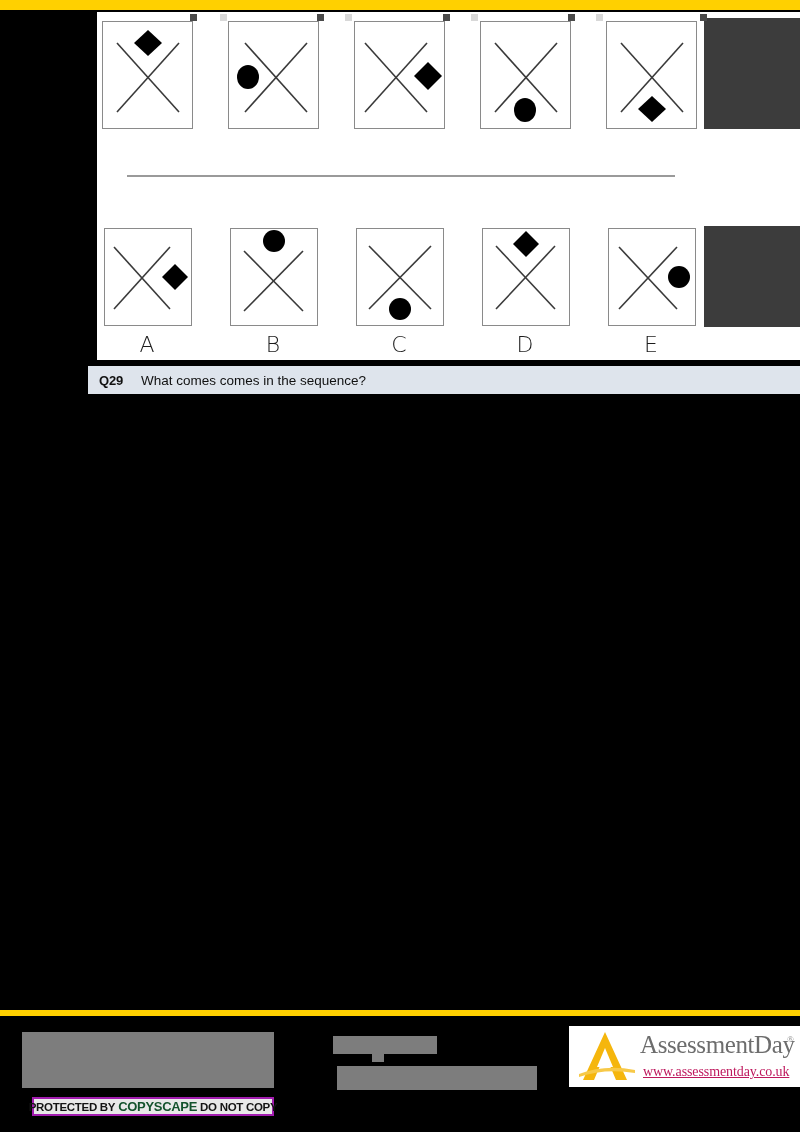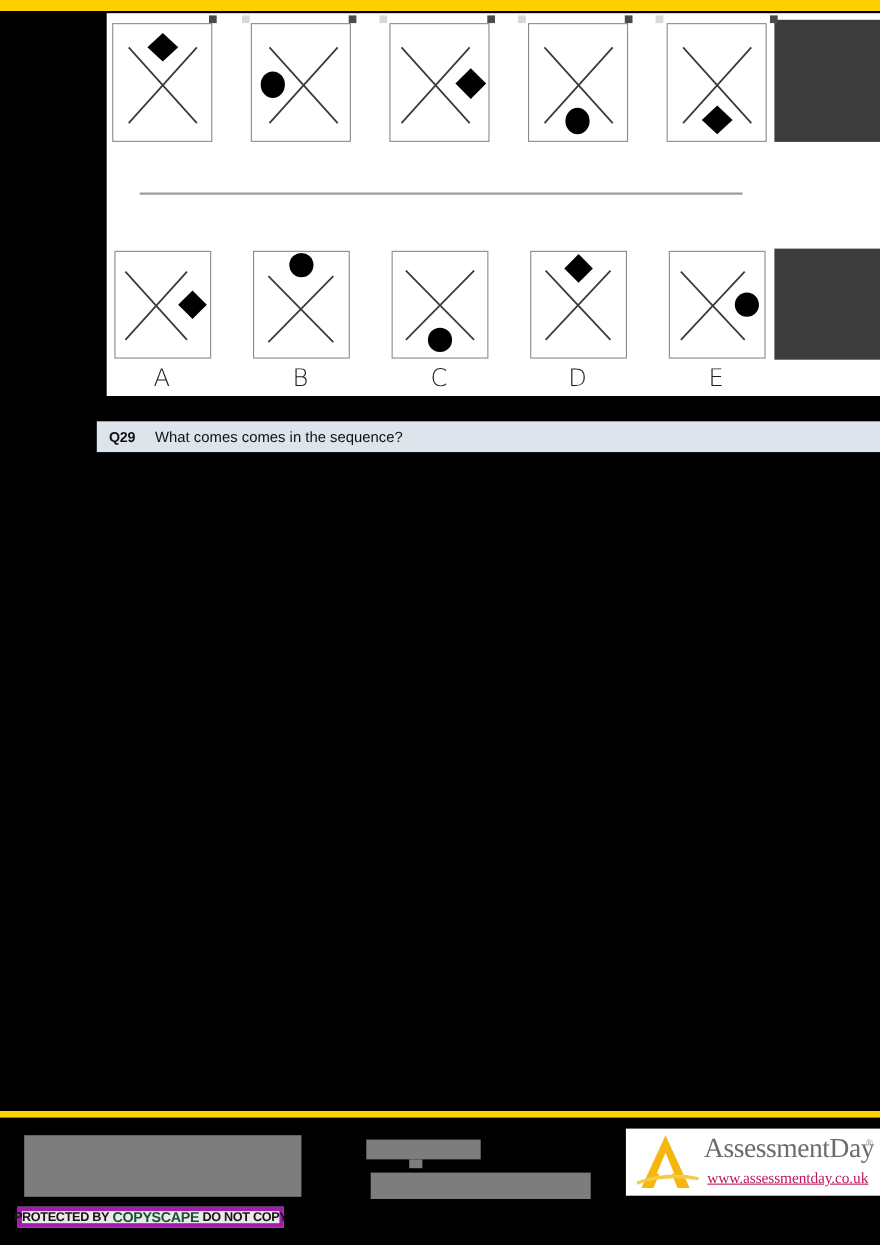--- a/index.html
+++ b/index.html
@@ -73,21 +73,21 @@
     font-family: "DejaVu Sans", sans-serif;
     font-size: 22px;
     font-weight: 300;
     color: #1b1b1b;
     line-height: 26px;
   }
 
   
   .question-bar {
     position: absolute;
-    left: 88px; top: 383px;
+    left: 88px; top: 366px;
     width: 712px; height: 28px;
     background: #dee4ec;
     display: flex;
     align-items: center;
   }
   .q-num {
     font-size: 13px;
     font-weight: bold;
     color: #111111;
     margin-left: 11px;
@@ -107,24 +107,24 @@
     background: #FFD000;
   }
   .footer-redact-left {
     position: absolute;
     left: 22px; top: 1032px;
     width: 252px; height: 56px;
     background: #7d7d7d;
   }
   .copyscape {
     position: absolute;
-    left: 16px; top: 1097px;
+    left: 32px; top: 1097px;
     width: 242px; height: 19px;
     background: #e9e9e9;
-    border: 4px solid #a21caf;
+    border: 2px solid #a21caf;
     box-sizing: border-box;
     display: flex;
     align-items: center;
     justify-content: center;
     white-space: nowrap;
   }
   .cs-a, .cs-c {
     font-family: "Liberation Sans", sans-serif;
     font-size: 11.5px;
     font-weight: bold;

